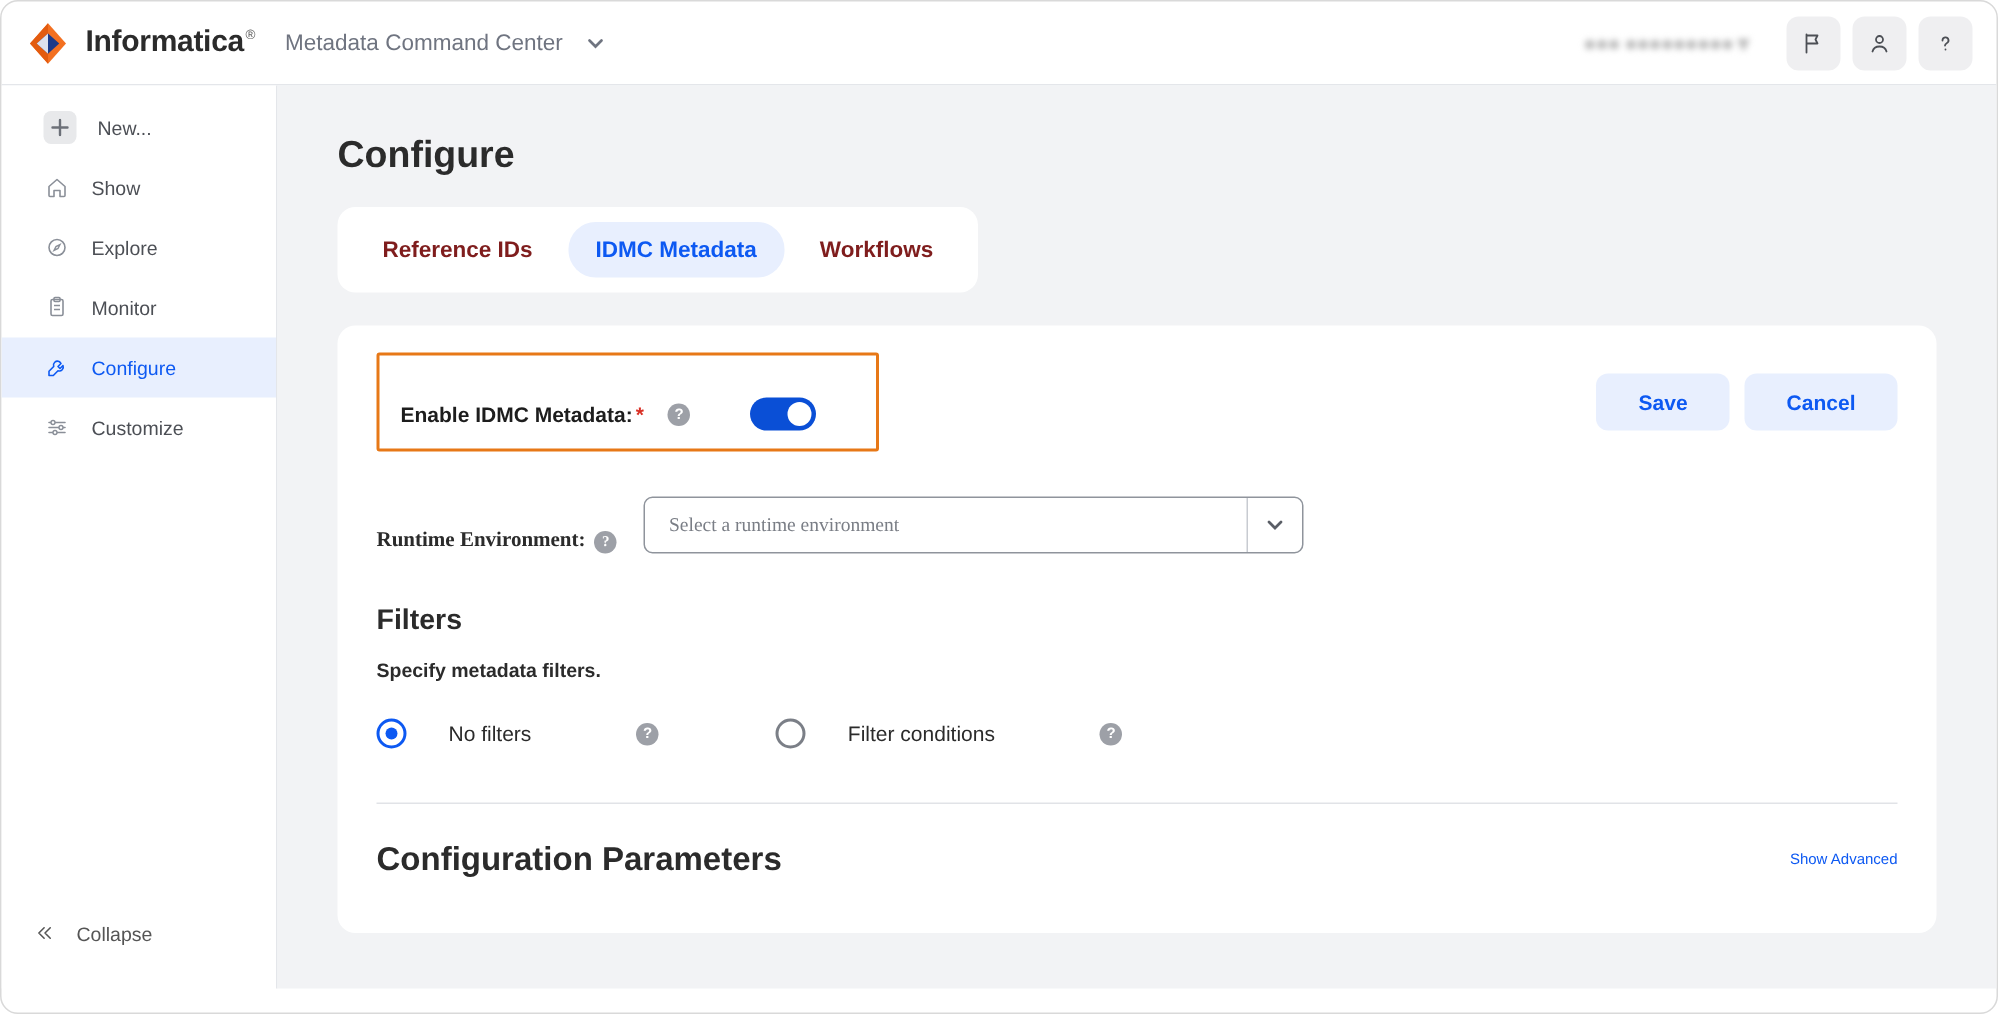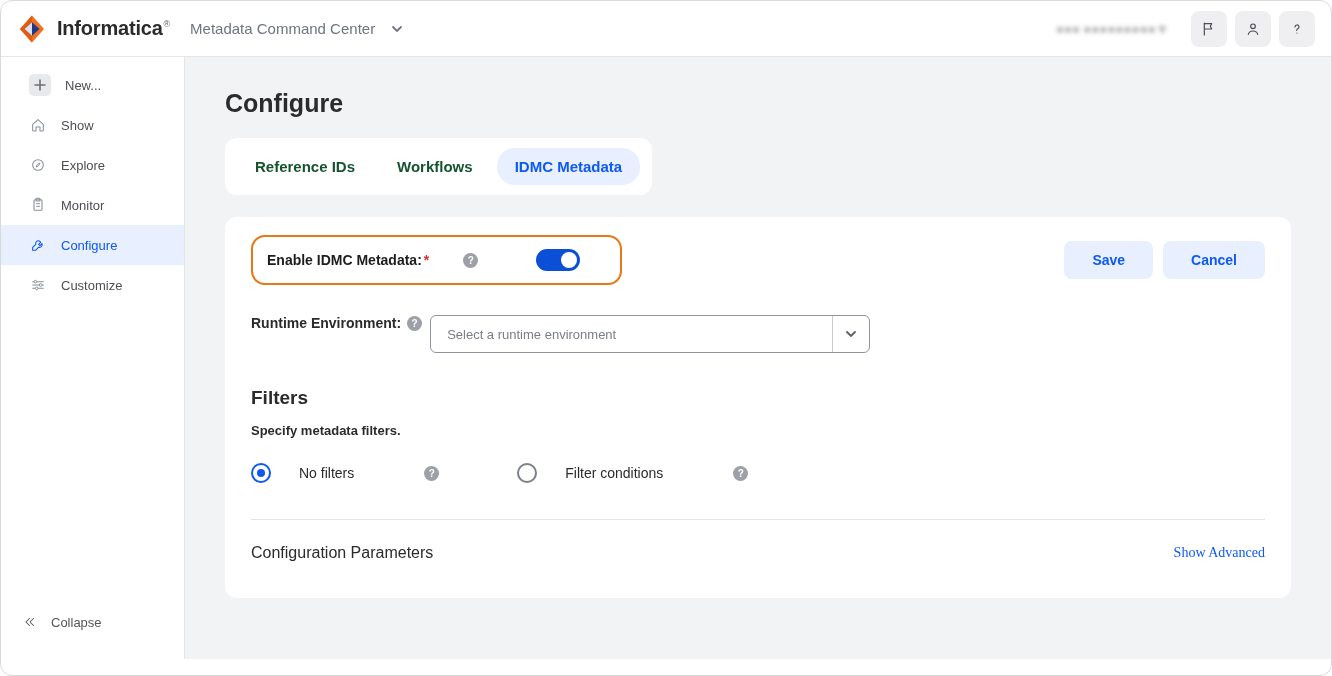--- a/index.html
+++ b/index.html
@@ -34,47 +34,47 @@
   .nav-item .ico{width:18px;height:18px;display:flex;align-items:center;justify-content:center;color:var(--gray-icon);}
   .nav-item.active{background:var(--blue-light);color:var(--blue);}
   .nav-item.active .ico{color:var(--blue);}
   .nav-item.new .ico{background:#e8e9eb;border-radius:5px;width:22px;height:22px;color:#6c7078;}
   .sidebar-spacer{flex:1;}
   .collapse{display:flex;align-items:flex-start;gap:14px;height:44px;padding:0 22px;color:#555;cursor:pointer;font-size:13px;}
   
   .main{flex:1;background:var(--bg);padding:22px 40px 0;box-sizing:border-box;position:relative;overflow:hidden;}
   .page-title{font-size:25px;font-weight:700;margin:10px 0 20px;}
   .tabs{display:inline-flex;background:var(--white);border-radius:12px;padding:10px 12px;gap:6px;}
-  .tab{padding:10px 18px;border-radius:18px;color:#14532d;font-weight:600;font-size:15px;cursor:pointer;}
+  .tab{padding:10px 18px;border-radius:18px;color:#7f1d1d;font-weight:600;font-size:15px;cursor:pointer;}
   .tab.active{background:var(--blue-light);color:var(--blue);}
   .panel{margin-top:22px;background:var(--white);border-radius:12px;padding:18px 26px 36px;box-sizing:border-box;}
   .row1{display:flex;align-items:center;}
-  .enable-box{display:flex;align-items:center;gap:32px;border:2px solid var(--highlight);border-radius:14px;padding:12px 40px 12px 14px;}
+  .enable-box{display:flex;align-items:center;gap:14px;border:2px solid var(--highlight);border-radius:2px;padding:28px 40px 12px 14px;}
   .lbl{font-weight:700;font-size:14px;color:#1d1d1d;}
   .req{color:#d93025;margin:0 2px 0 2px;}
   .help{width:15px;height:15px;border-radius:50%;background:#9da0a7;color:#fff;display:inline-flex;align-items:center;justify-content:center;font-size:10px;font-weight:700;cursor:pointer;}
   .toggle{width:44px;height:22px;border-radius:11px;background:#0a4fd6;position:relative;cursor:pointer;margin-left:26px;}
   .toggle .knob{position:absolute;right:3px;top:3px;width:16px;height:16px;border-radius:50%;background:#fff;}
   .row1-spacer{flex:1;}
   .btn{height:38px;border:none;border-radius:8px;padding:0 28px;font-weight:600;font-size:14px;cursor:pointer;background:var(--blue-light);color:var(--blue);margin-left:10px;}
-  .rt-row{display:flex;align-items:flex-start;margin-top:30px;}
+  .rt-row{display:flex;align-items:flex-end;margin-top:30px;font-family:Liberation Serif, serif;}
   .rt-label{font-weight:700;font-size:14px;min-width:170px;display:flex;align-items:center;gap:6px;}
   .select{display:flex;align-items:center;height:36px;border:1px solid #8f949c;border-radius:6px;flex:0 0 438px;overflow:hidden;margin-left:8px;}
   .select .txt{flex:1;padding:0 16px;color:#7a7e86;border-right:1px solid #c8cbd1;height:100%;display:flex;align-items:center;}
   .select .arrow{width:36px;display:flex;align-items:center;justify-content:center;color:#5a5e66;}
   .section-h{font-size:19px;font-weight:700;margin-top:34px;}
   .section-sub{font-weight:700;font-size:13px;margin-top:14px;}
   .radios{display:flex;align-items:center;gap:28px;margin-top:25px;font-size:14px;}
   .radio{width:16px;height:16px;border-radius:50%;border:2px solid #7b7f87;display:inline-flex;align-items:center;justify-content:center;cursor:pointer;}
   .radio.sel{border-color:var(--blue);}
   .radio.sel::after{content:"";width:8px;height:8px;border-radius:50%;background:var(--blue);}
   .divider{height:1px;background:#e1e3e7;margin-top:36px;}
   .cp-row{display:flex;align-items:center;margin-top:24px;}
-  .cp-title{font-size:16px;font-weight:400;}
-  .show-adv{margin-left:auto;color:var(--blue);font-size:14px;cursor:pointer;font-family:Liberation Serif, serif;}
+  .cp-title{font-size:22px;font-weight:700;}
+  .show-adv{margin-left:auto;color:var(--blue);font-size:10px;cursor:pointer;}
 </style>
 </head>
 <body>
 
 <div class="header">
   <div class="logo-wrap">
     <svg class="logo" viewBox="0 0 40 40">
       <polygon points="20,2 36,20 20,38 4,20" fill="#f37021"></polygon>
       <polygon points="20,2 20,38 4,20" fill="#e35b0f"></polygon>
       <polygon points="20,11 30,20 20,29 10,20" fill="#1b3a8a"></polygon>
@@ -172,22 +172,22 @@
           </svg></span>
       <span>Collapse</span>
     </div>
   </div>
 
   <div class="main">
     <div class="page-title">Configure</div>
 
     <div class="tabs">
       <div class="tab">Reference IDs</div>
+      <div class="tab active">IDMC Metadata</div>
       <div class="tab">Workflows</div>
-      <div class="tab active">IDMC Metadata</div>
     </div>
 
     <div class="panel">
       <div class="row1">
         <div class="enable-box">
           <span class="lbl">
             <span>Enable IDMC Metadata:</span><span class="req">*</span>
           </span>
           <span class="help">?</span>
           <div class="toggle">

